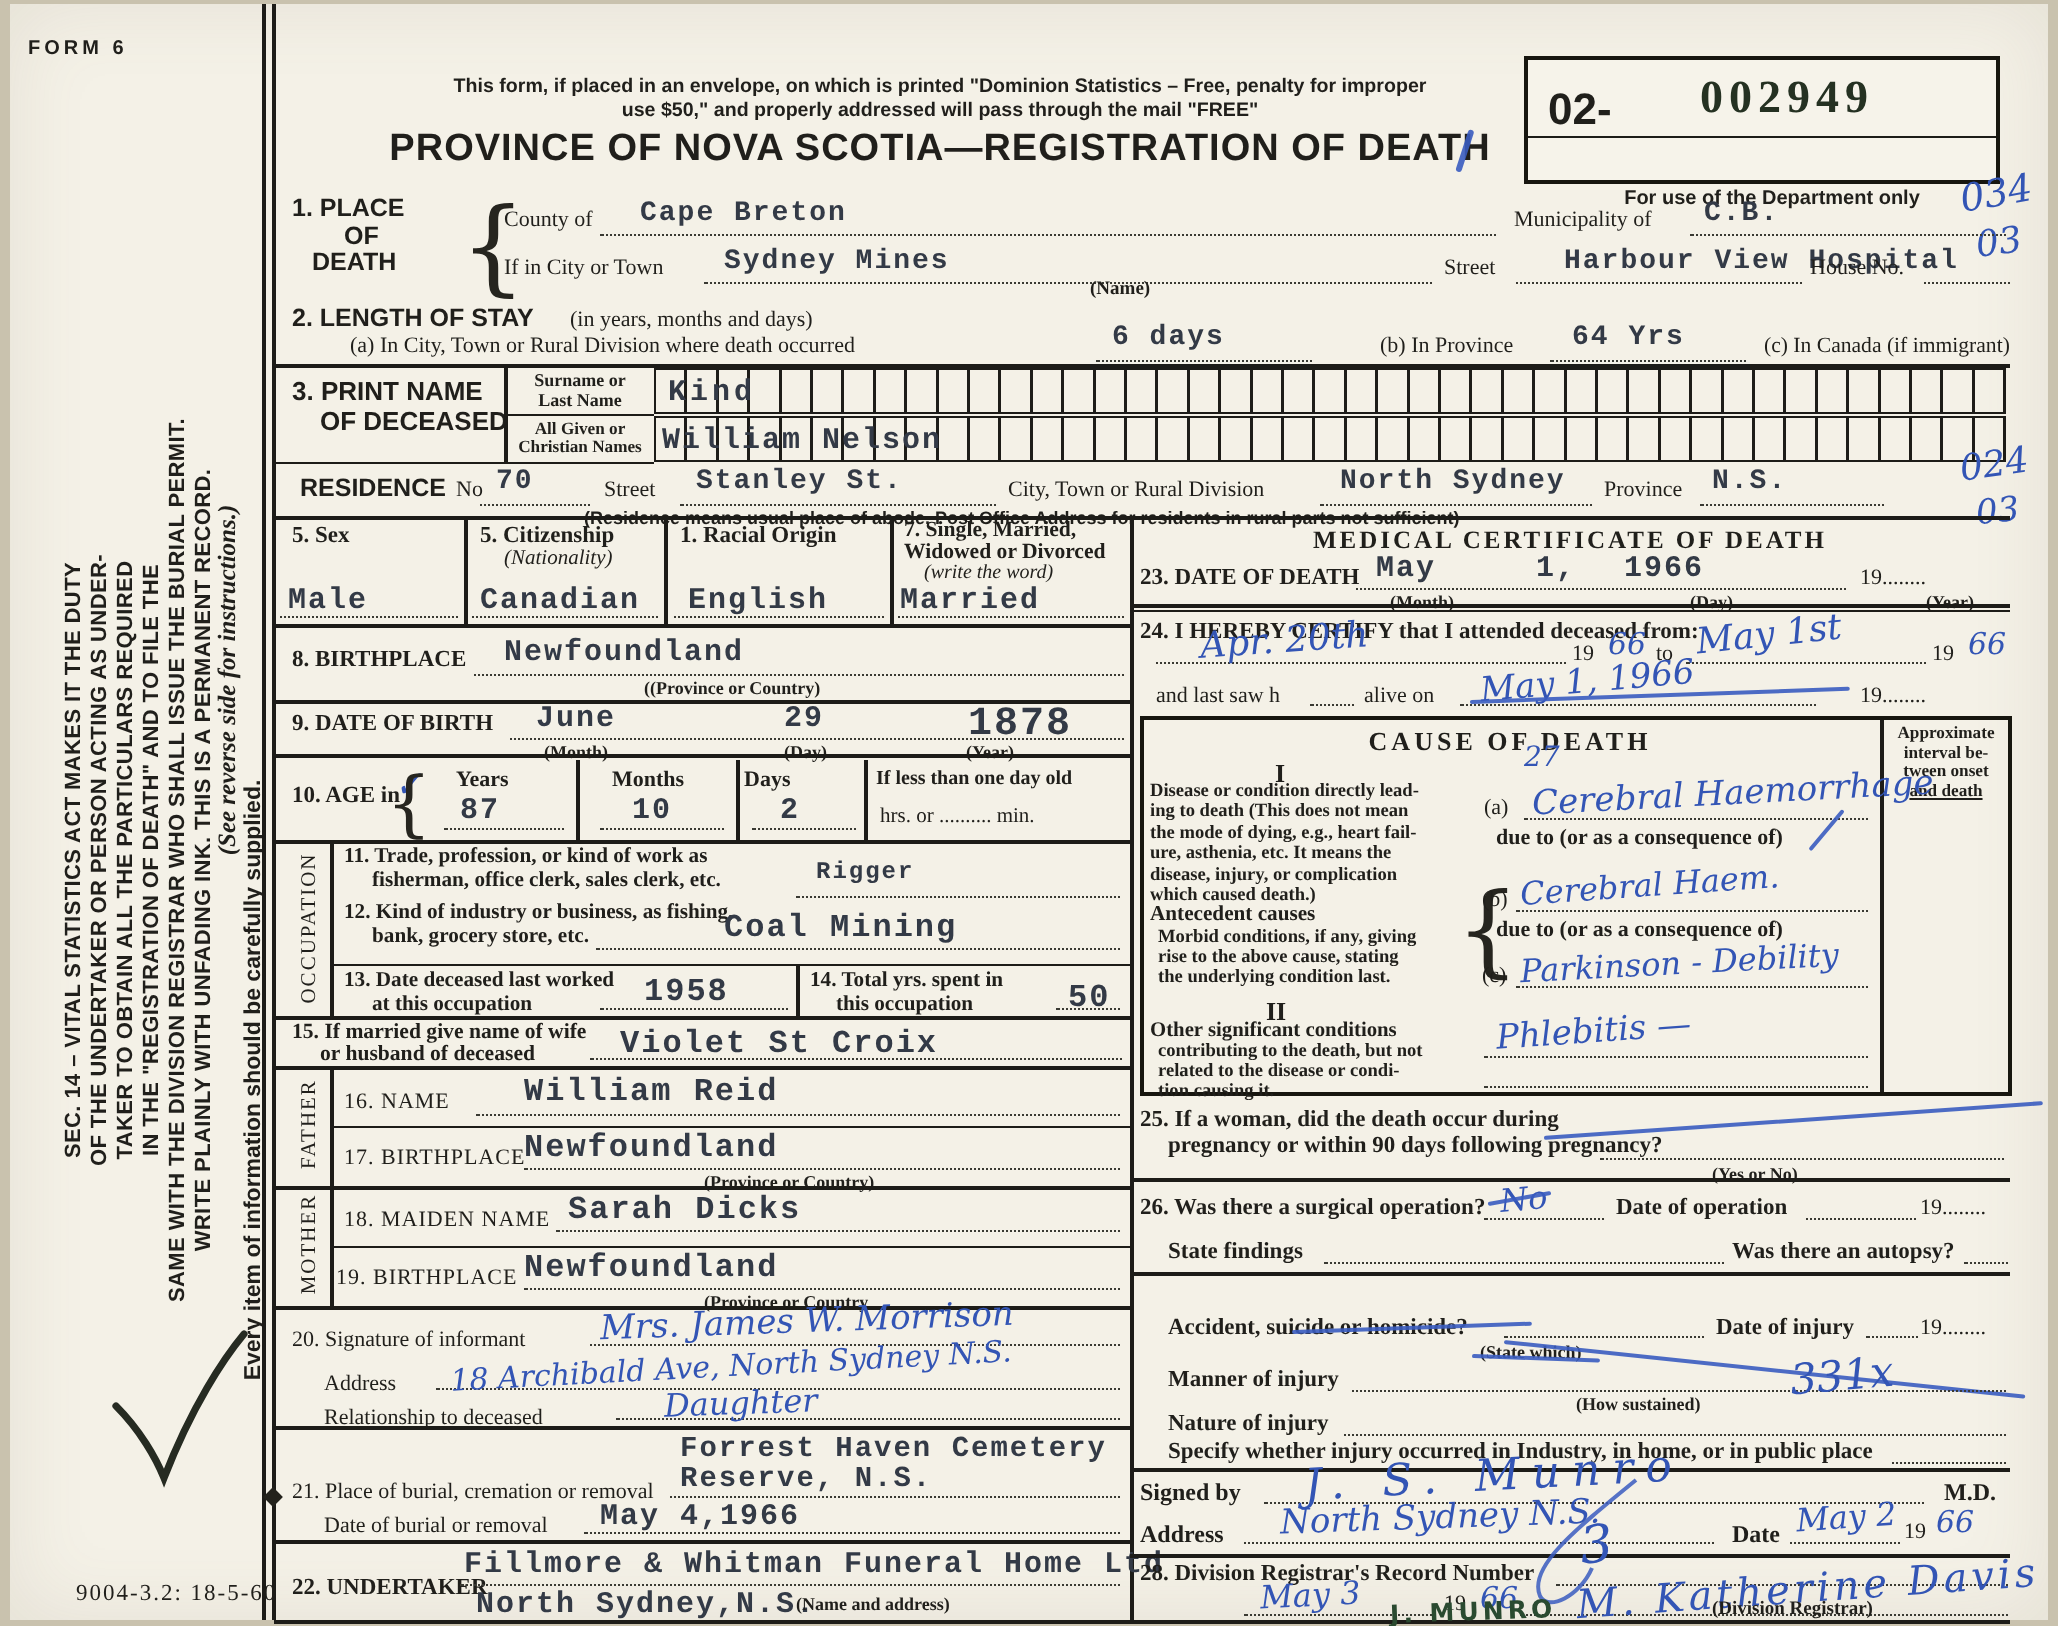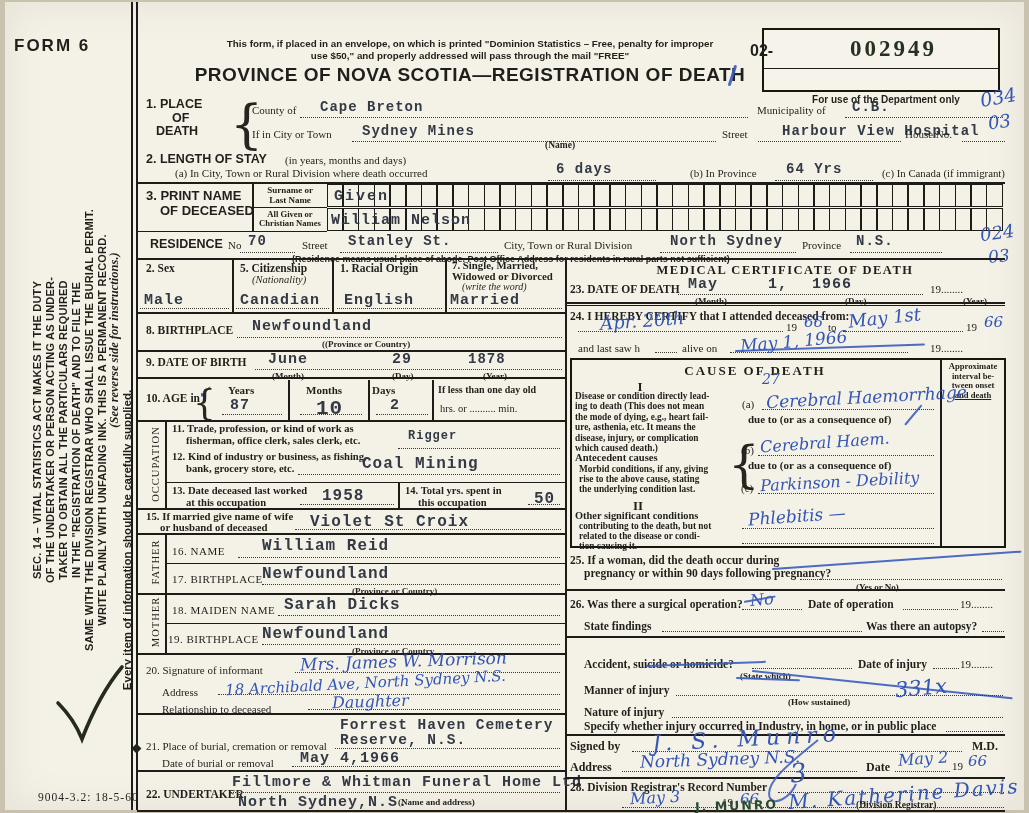--- a/index.html
+++ b/index.html
@@ -28,21 +28,21 @@
         background-image:repeating-linear-gradient(90deg,transparent 0,transparent 14.2px,#1d1c18 14.2px,#1d1c18 15.7px)}
   .pen{position:absolute;background:#3a5cc0;height:2.2px;border-radius:2px;opacity:.9;transform-origin:left center}
   .brace{font-family:"DejaVu Serif",serif;font-weight:400;color:#26251f}
 </style>
 </head>
 <body>
 
 <div id="page">
   <div class="sheet"></div>
 
-  <div class="a sans b" style="left:14px;top:36px;font-size:17px;letter-spacing:2px">FORM 6</div>
+  <div class="a sans b" style="left:14px;top:19px;font-size:10px;letter-spacing:2px">FORM 6</div>
   <div class="vrot sans b ctr" style="left:70px;top:430px;font-size:11px;line-height:13px;letter-spacing:.2px">
     <div>SEC. 14 – VITAL STATISTICS ACT MAKES IT THE DUTY</div>
     <div>OF THE UNDERTAKER OR PERSON ACTING AS UNDER-</div>
     <div>TAKER TO OBTAIN ALL THE PARTICULARS REQUIRED</div>
     <div>IN THE "REGISTRATION OF DEATH" AND TO FILE THE</div>
     <div>SAME WITH THE DIVISION REGISTRAR WHO SHALL ISSUE THE BURIAL PERMIT.</div>
     <div>WRITE PLAINLY WITH UNFADING INK. THIS IS A PERMANENT RECORD.</div>
   </div>
   <div class="vrot b i" style="left:114px;top:340px;font-size:12.5px">(See reverse side for instructions.)</div>
   <div class="vrot sans b" style="left:127px;top:540px;font-size:11.5px">Every item of information should be carefully supplied.</div>
@@ -50,21 +50,21 @@
     <path d="M10,48 C22,60 30,74 34,84 C48,48 64,24 74,12" stroke="#262b22" stroke-width="3.6" fill="none" stroke-linecap="round"></path>
   </svg>
   <div class="a" style="left:38px;top:791px;font-size:11.5px;letter-spacing:1px">9004-3.2: 18-5-60</div>
   <div class="a" style="left:131px;top:2px;width:7px;height:808px;border-left:2px solid #1d1c18;border-right:2px solid #1d1c18"></div>
 
   <div class="a sans b ctr" style="left:180px;top:38px;width:580px;font-size:9.8px">This form, if placed in an envelope, on which is printed "Dominion Statistics – Free, penalty for improper</div>
   <div class="a sans b ctr" style="left:180px;top:50px;width:580px;font-size:9.8px">use $50," and properly addressed will pass through the mail "FREE"</div>
   <div class="a sans b ctr" style="left:150px;top:64px;width:640px;font-size:19px;letter-spacing:.5px">PROVINCE OF NOVA SCOTIA—REGISTRATION OF DEATH</div>
   <div class="pen" style="left:731px;top:64px;width:2.5px;height:22px;transform:rotate(18deg)"></div>
   <div class="a" style="left:762px;top:28px;width:238px;height:64px;border:2.5px solid #17160f;background:#f6f3ea"></div>
-  <div class="a sans b" style="left:750px;top:42px;font-size:16px">02-</div>
+  <div class="a sans b" style="left:774px;top:42px;font-size:22px">02-</div>
   <div class="a b" style="left:850px;top:36px;font-size:23px;letter-spacing:3px;color:#253122">002949</div>
   <div class="hl" style="left:764px;top:68px;width:234px;height:1.3px"></div>
   <div class="a sans b ctr" style="left:772px;top:94px;width:228px;font-size:10px">For use of the Department only</div>
   <div class="a hand" style="left:980px;top:86px;font-size:19px;transform:rotate(-10deg)">034</div>
   <div class="a hand" style="left:988px;top:111px;font-size:18px;transform:rotate(-8deg)">03</div>
 
   <div class="a sans b" style="left:146px;top:98px;font-size:12.5px;line-height:13.5px">
     <div>1. PLACE</div>
     <div style="padding-left:26px">OF</div>
     <div style="padding-left:10px">DEATH</div>
@@ -106,21 +106,21 @@
     <div>Surname or</div>
     <div>Last Name</div>
   </div>
   <div class="hl" style="left:252px;top:207px;width:75px;height:1.2px"></div>
   <div class="a ctr" style="left:253px;top:210px;width:74px;font-size:8.6px;font-weight:bold;line-height:9.4px">
     <div>All Given or</div>
     <div>Christian Names</div>
   </div>
   <div class="grid" style="left:327px;top:184px;width:676px"></div>
   <div class="grid" style="left:327px;top:208px;width:676px"></div>
-  <div class="a typed" style="left:334px;top:188px;font-size:15px;letter-spacing:2px;background:none">Given</div>
+  <div class="a typed" style="left:334px;top:188px;font-size:15px;letter-spacing:2px;background:none">Kind</div>
   <div class="a typed" style="left:331px;top:212px;font-size:15px;letter-spacing:1px">William Nelson</div>
   <div class="hl" style="left:137px;top:231px;width:190px;height:1.2px"></div>
   <div class="a sans b" style="left:150px;top:237px;font-size:12.5px">RESIDENCE</div>
   <div class="a lab2" style="left:228px;top:239px">No</div>
   <div class="dotl" style="left:240px;top:252px;width:55px"></div>
   <div class="a typed" style="left:248px;top:233px">70</div>
   <div class="a lab2" style="left:302px;top:239px">Street</div>
   <div class="dotl" style="left:340px;top:252px;width:158px"></div>
   <div class="a typed" style="left:348px;top:233px">Stanley St.</div>
   <div class="a lab2" style="left:504px;top:239px">City, Town or Rural Division</div>
@@ -131,21 +131,21 @@
   <div class="a typed" style="left:856px;top:233px">N.S.</div>
   <div class="a sans b" style="left:292px;top:254px;font-size:9px">(Residence means usual place of abode. Post Office Address for residents in rural parts not sufficient)</div>
   <div class="a hand" style="left:980px;top:222px;font-size:18px;transform:rotate(-8deg)">024</div>
   <div class="a hand" style="left:988px;top:246px;font-size:17px;transform:rotate(-6deg)">03</div>
   <div class="hl" style="left:137px;top:258px;width:868px"></div>
 
   <div class="vl" style="left:565px;top:258px;height:552px"></div>
   <div class="vl" style="left:232px;top:258px;height:54px"></div>
   <div class="vl" style="left:332px;top:258px;height:54px"></div>
   <div class="vl" style="left:445px;top:258px;height:54px"></div>
-  <div class="a lab" style="left:146px;top:262px">2. Sex</div>
+  <div class="a lab" style="left:146px;top:262px">5. Sex</div>
   <div class="a lab" style="left:240px;top:262px">5. Citizenship</div>
   <div class="a lab2 i" style="left:252px;top:274px;font-size:10.5px">(Nationality)</div>
   <div class="a lab" style="left:340px;top:262px">1. Racial Origin</div>
   <div class="a lab" style="left:452px;top:259px;font-size:10.8px">7. Single, Married,</div>
   <div class="a lab" style="left:452px;top:270px;font-size:10.8px">Widowed or Divorced</div>
   <div class="a lab2 i" style="left:462px;top:281px;font-size:10px">(write the word)</div>
   <div class="a typed" style="left:144px;top:292px;font-size:15px">Male</div>
   <div class="a typed" style="left:240px;top:292px;font-size:15px">Canadian</div>
   <div class="a typed" style="left:344px;top:292px;font-size:15px">English</div>
   <div class="a typed" style="left:450px;top:292px;font-size:15px">Married</div>
@@ -158,38 +158,38 @@
   <div class="a lab" style="left:146px;top:324px">8. BIRTHPLACE</div>
   <div class="dotl" style="left:237px;top:337px;width:325px"></div>
   <div class="a typed" style="left:252px;top:318px;font-size:15px">Newfoundland</div>
   <div class="a sm" style="left:322px;top:339px">((Province or Country)</div>
   <div class="hl" style="left:137px;top:350px;width:428px"></div>
 
   <div class="a lab" style="left:146px;top:356px">9. DATE OF BIRTH</div>
   <div class="dotl" style="left:255px;top:369px;width:307px"></div>
   <div class="a typed" style="left:268px;top:351px;font-size:15px">June</div>
   <div class="a typed" style="left:392px;top:351px;font-size:15px">29</div>
-  <div class="a typed" style="left:468px;top:351px;font-size:14px">1878</div>
+  <div class="a typed" style="left:484px;top:351px;font-size:20px">1878</div>
   <div class="a sm" style="left:272px;top:371px">(Month)</div>
   <div class="a sm" style="left:392px;top:371px">(Day)</div>
   <div class="a sm" style="left:483px;top:371px">(Year)</div>
   <div class="hl" style="left:137px;top:377px;width:428px"></div>
 
   <div class="a lab" style="left:146px;top:392px">10. AGE in</div>
   <div class="a hand" style="left:197px;top:382px;font-size:17px;transform:rotate(-6deg)">✓</div>
   <div class="a brace" style="left:193px;top:382px;font-size:36px">{</div>
   <div class="vl" style="left:288px;top:380px;height:40px"></div>
   <div class="vl" style="left:368px;top:380px;height:40px"></div>
   <div class="vl" style="left:432px;top:380px;height:40px"></div>
   <div class="a lab" style="left:228px;top:384px;font-size:11px">Years</div>
   <div class="a lab" style="left:306px;top:384px;font-size:11px">Months</div>
   <div class="a lab" style="left:372px;top:384px;font-size:11px">Days</div>
   <div class="a lab" style="left:438px;top:384px;font-size:10px">If less than one day old</div>
   <div class="a typed" style="left:230px;top:397px;font-size:15px">87</div>
-  <div class="a typed" style="left:316px;top:397px;font-size:21px">10</div>
+  <div class="a typed" style="left:316px;top:397px;font-size:15px">10</div>
   <div class="a typed" style="left:390px;top:397px;font-size:15px">2</div>
   <div class="a lab2" style="left:440px;top:403px;font-size:10.5px">hrs. or ..........  min.</div>
   <div class="dotl" style="left:222px;top:414px;width:60px"></div>
   <div class="dotl" style="left:300px;top:414px;width:62px"></div>
   <div class="dotl" style="left:376px;top:414px;width:52px"></div>
   <div class="hl" style="left:137px;top:420px;width:428px"></div>
 
   <div class="vl" style="left:165px;top:420px;height:88px"></div>
   <div class="vrot" style="left:155px;top:464px;font-size:10.5px;letter-spacing:1px">OCCUPATION</div>
   <div class="a csm" style="left:172px;top:424px;font-size:10.6px">11. Trade, profession, or kind of work as</div>

